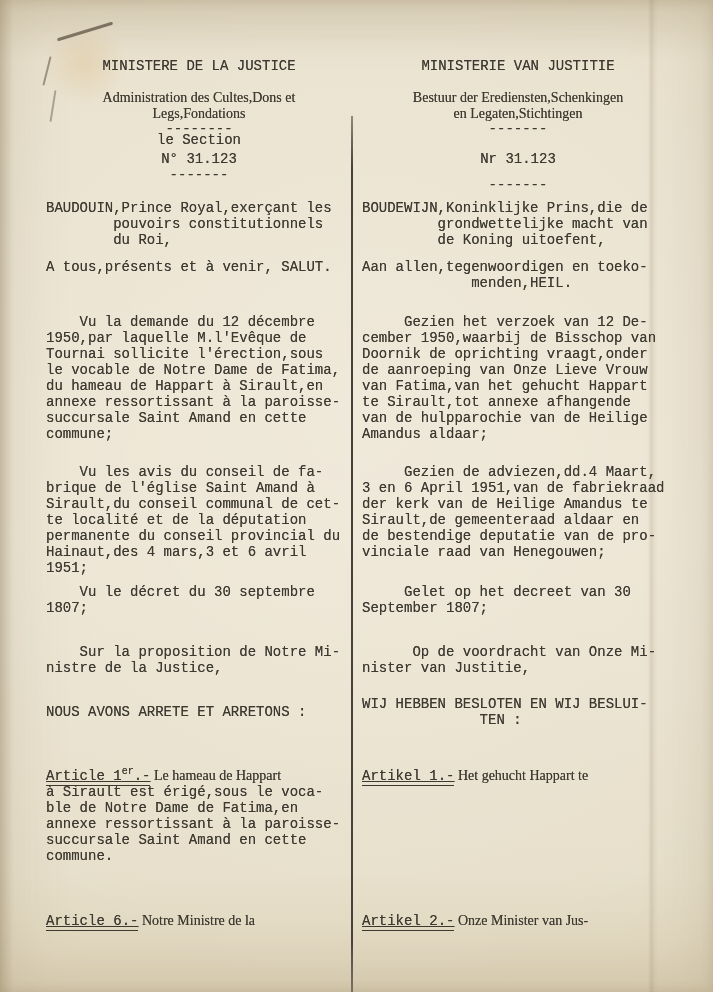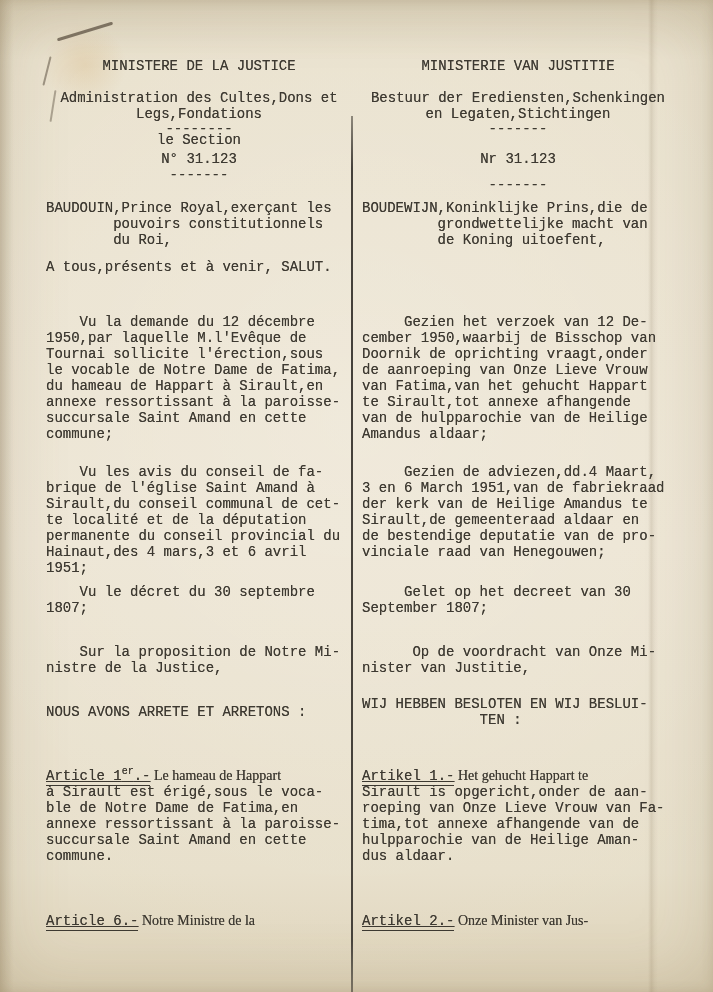--- a/index.html
+++ b/index.html
@@ -17,21 +17,21 @@
     color:#3d3931;
   }
   .page *{box-sizing:border-box;}
   .txt{text-shadow:0 0 .6px rgba(61,57,49,.75);}
   .col{position:absolute;top:0;height:100%;}
   .col-fr{left:46px;width:306px;}
   .col-nl{left:362px;width:312px;}
   .blk{position:absolute;left:0;right:0;}
   .center{text-align:center;}
   .pre{white-space:pre;}
-  .pre-line{white-space:pre-line;}
+  .pre-line{white-space:pre-line;font-family:Liberation Serif, serif;}
   .pre-inline{white-space:pre;font-family:Liberation Serif, serif;}
   .u{border-bottom:1.5px solid #3d3931;padding-bottom:1px;white-space:pre;text-decoration:underline;}
   sup{font-size:10px;line-height:0;vertical-align:super;}
   .divider{
     position:absolute;left:351px;top:116px;bottom:0;width:2px;
     background:linear-gradient(180deg,rgba(64,60,52,.55),#44403a 6%,#46423b 94%,rgba(64,60,52,.6));
   }
   .crease{
     position:absolute;left:648px;top:0;height:100%;width:10px;
     background:linear-gradient(90deg,transparent,rgba(120,100,70,0.16),rgba(120,100,70,0.05),transparent);
@@ -112,48 +112,45 @@
   <section class="col col-nl">
     <div class="blk center txt" style="top:58px">MINISTERIE VAN JUSTITIE</div>
     <div class="blk center pre-line txt" style="top:90px">Bestuur der Erediensten,Schenkingen
 en Legaten,Stichtingen</div>
     <div class="blk center txt" style="top:121px">-------</div>
     <div class="blk center txt" style="top:151px">Nr 31.123</div>
     <div class="blk center txt" style="top:177px">-------</div>
     <div class="blk pre txt" style="top:200px">BOUDEWIJN,Koninklijke Prins,die de
          grondwettelijke macht van
          de Koning uitoefent,</div>
+    <div class="blk pre txt" style="top:259px">Aan allen,tegenwoordigen en toeko-
+             menden,HEIL.</div>
     <div class="blk pre txt" style="top:314px">     Gezien het verzoek van 12 De-
 cember 1950,waarbij de Bisschop van
 Doornik de oprichting vraagt,onder
 de aanroeping van Onze Lieve Vrouw
 van Fatima,van het gehucht Happart
 te Sirault,tot annexe afhangende
 van de hulpparochie van de Heilige
 Amandus aldaar;</div>
     <div class="blk pre txt" style="top:464px">     Gezien de adviezen,dd.4 Maart,
-3 en 6 March 1951,van de fabriekraad
+3 en 6 April 1951,van de fabriekraad
 der kerk van de Heilige Amandus te
 Sirault,de gemeenteraad aldaar en
 de bestendige deputatie van de pro-
 vinciale raad van Henegouwen;</div>
     <div class="blk pre txt" style="top:584px">     Gelet op het decreet van 30
 September 1807;</div>
     <div class="blk pre txt" style="top:696px">WIJ HEBBEN BESLOTEN EN WIJ BESLUI-
               TEN :</div>
     <div class="blk pre txt" style="top:644px">      Op de voordracht van Onze Mi-
 nister van Justitie,</div>
 
     <div class="blk txt" style="top:768px">
       <div><span class="u"><span>Artikel 1</span><sup></sup><span>.-</span></span><span class="pre-inline"> Het gehucht Happart te</span></div>
-      <div class="pre">Sirault is opgericht,onder de aan-
-roeping van Onze Lieve Vrouw van Fa-
-tima,tot annexe afhangende van de
-hulpparochie van de Heilige Aman-
-dus aldaar.</div>
     </div>
 
     <div class="blk txt" style="top:913px">
       <div><span class="u"><span>Artikel 2</span><sup></sup><span>.-</span></span><span class="pre-inline"> Onze Minister van Jus-</span></div>
     </div>
   </section>
 
 </div>
 
 </body></html>

